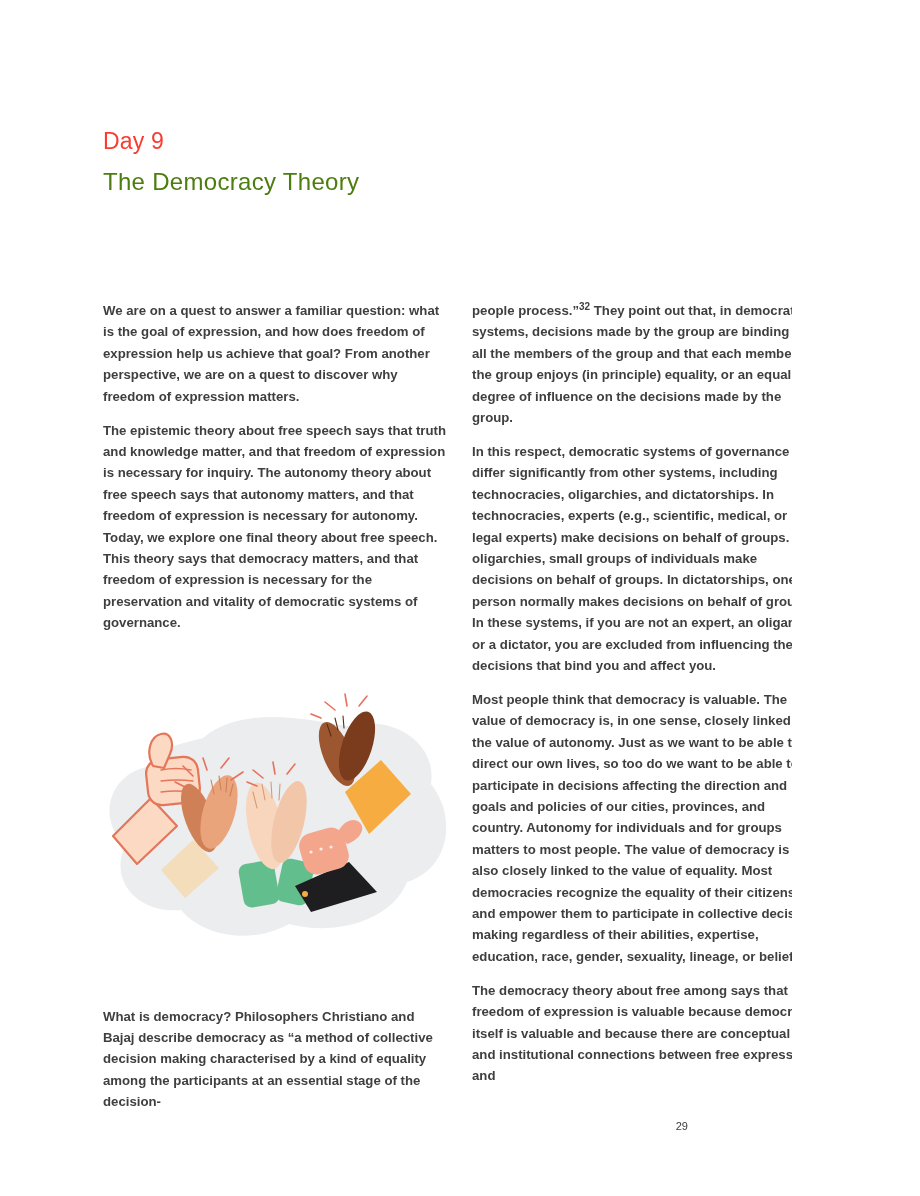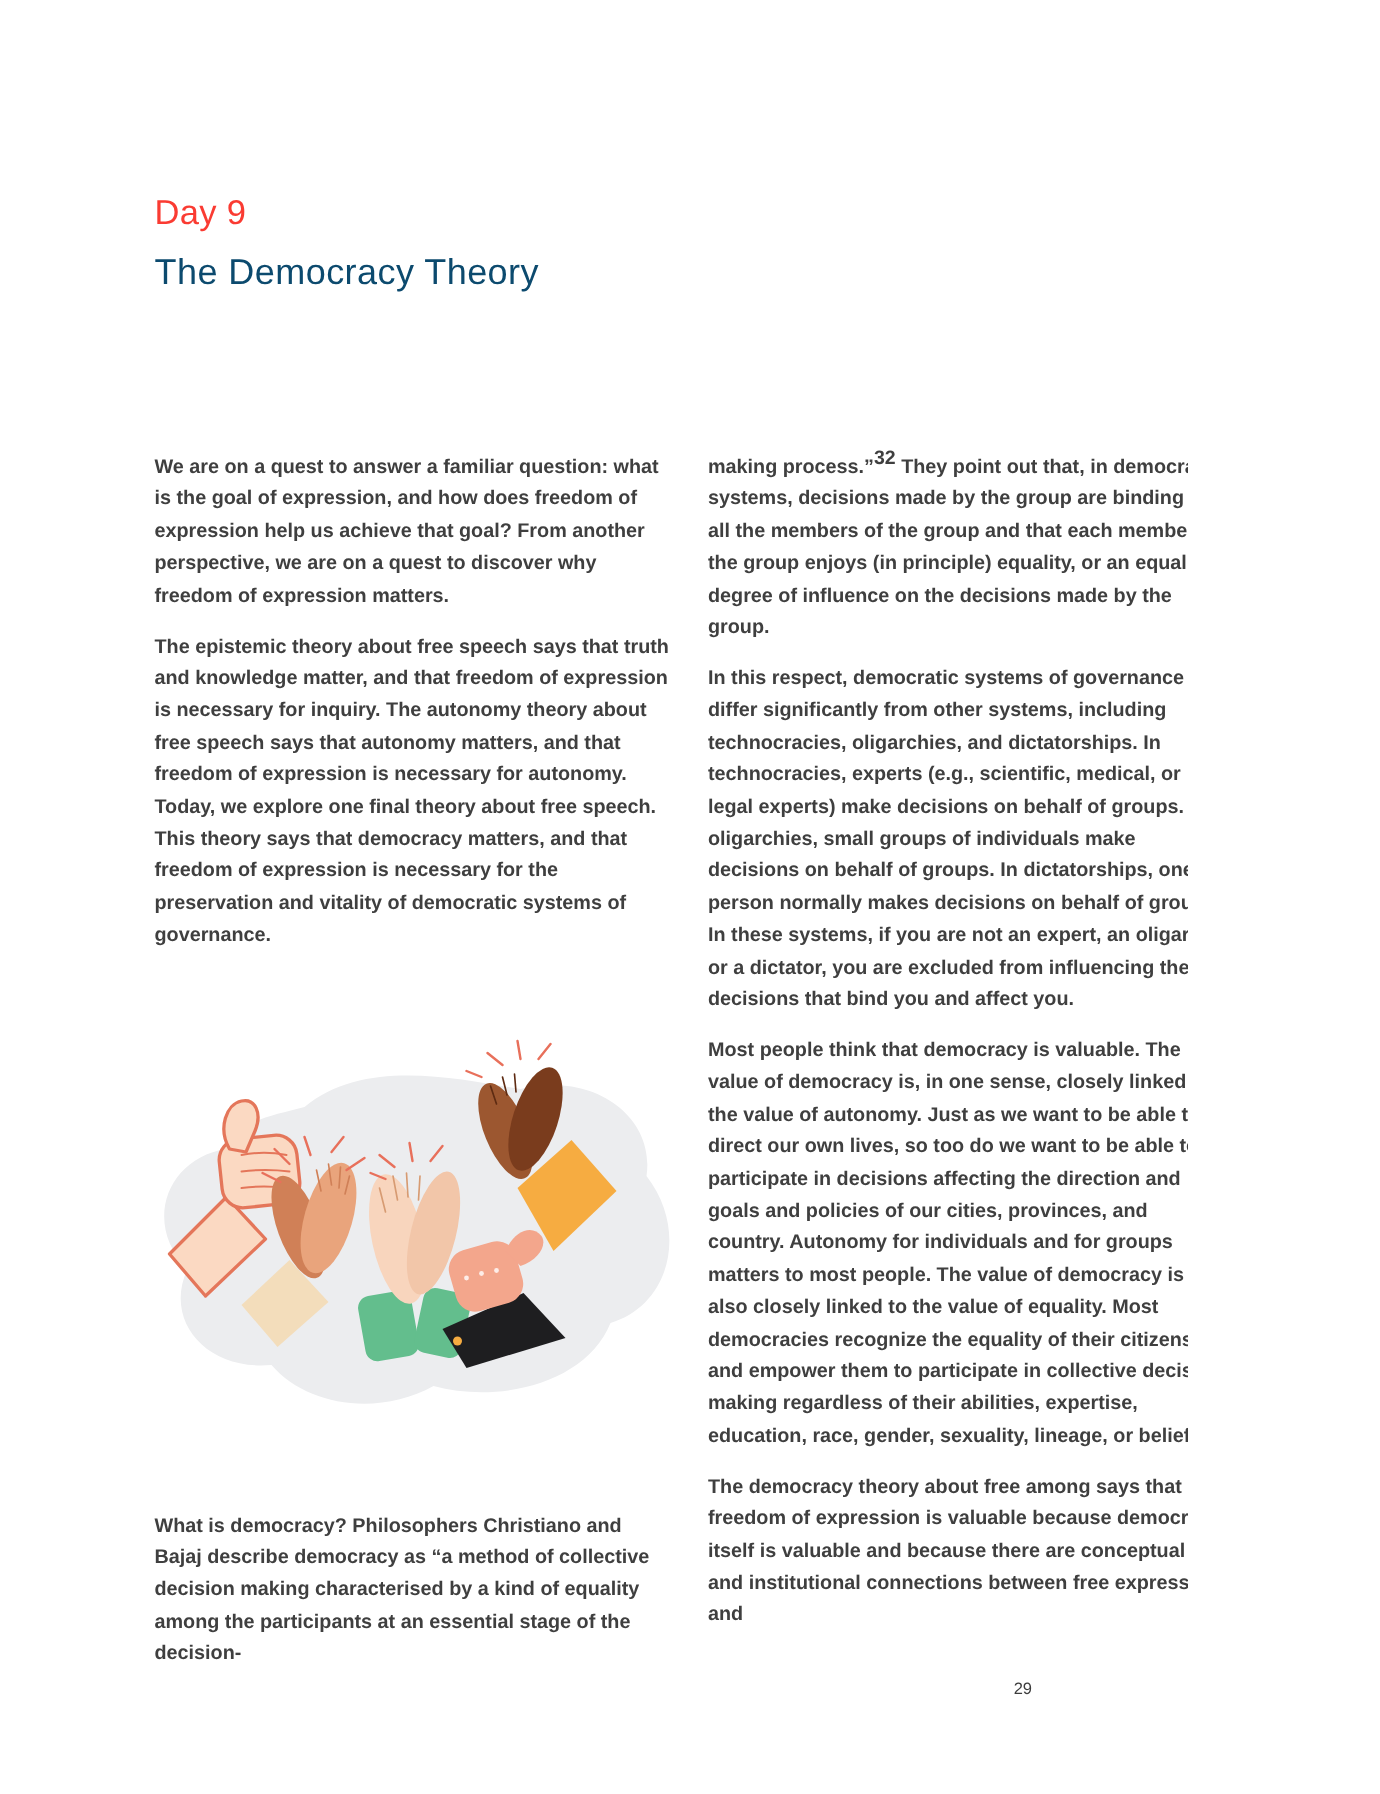--- a/index.html
+++ b/index.html
@@ -2,25 +2,25 @@
 <html><head>
 <meta charset="utf-8">
 <style>
   html,body{margin:0;padding:0;background:#ffffff;}
   .page{
     position:relative;width:792px;height:1196px;background:#ffffff;
     font-family:"Liberation Sans", sans-serif;color:#3f3f3f;overflow:hidden;
   }
   .header{position:absolute;left:103px;top:128px;}
   .chapter{font-size:23px;color:#fa3b32;letter-spacing:.2px;}
-  .title{font-size:24px;color:#0c4a6e;margin-top:13px;letter-spacing:.3px;}
+  .title{font-size:24px;color:#4d7c0f;margin-top:13px;letter-spacing:.3px;}
   .columns{position:absolute;left:103px;top:300px;width:714px;display:flex;gap:24px;font-weight:bold;}
   .col{width:345px;font-size:13.2px;line-height:21.4px;}
   .col p{margin:0 0 12.5px 0;}
-  sup.fn{font-size:13px;vertical-align:super;line-height:0;}
+  sup.fn{font-size:10px;vertical-align:super;line-height:0;}
   .illustration{margin:28px 0 42px -18px;width:378px;height:283px;}
   .pagenum{position:absolute;top:1120px;right:104px;font-size:11px;color:#3c3c3c;}
   .spark{stroke-width:1.6;stroke-linecap:round;fill:none;}
   .fingerline{stroke-width:1.1;stroke-linecap:round;fill:none;}
 </style>
 </head>
 <body>
 
 <div class="page">
 
@@ -82,21 +82,21 @@
           <ellipse cx="62" cy="42" rx="15" ry="36" transform="rotate(18 62 42)" fill="#7a3c1d"></ellipse>
           <path class="fingerline" stroke="#5e2b12" d="M32 20 l4 12 M40 14 l3 12 M48 12 l1 12"></path>
           <path class="spark" d="M52 2 L50 -10 M40 6 L30 -2 M64 2 L72 -8 M26 14 L16 10" stroke="#e8705b"></path>
         </g>
       </svg>
 
       <p>What is democracy? Philosophers Christiano and Bajaj describe democracy as “a method of collective decision making characterised by a kind of equality among the participants at an essential stage of the decision-</p>
     </div>
 
     <div class="col">
-      <p><span>making process.”</span><sup class="fn">32</sup><span> They point out that, in democratic systems, decisions made by the group are binding on all the members of the group and that each member of the group enjoys (in principle) equality, or an equal degree of influence on the decisions made by the group.</span></p>
+      <p><span>people process.”</span><sup class="fn">32</sup><span> They point out that, in democratic systems, decisions made by the group are binding on all the members of the group and that each member of the group enjoys (in principle) equality, or an equal degree of influence on the decisions made by the group.</span></p>
       <p>In this respect, democratic systems of governance differ significantly from other systems, including technocracies, oligarchies, and dictatorships. In technocracies, experts (e.g., scientific, medical, or legal experts) make decisions on behalf of groups. In oligarchies, small groups of individuals make decisions on behalf of groups. In dictatorships, one person normally makes decisions on behalf of groups. In these systems, if you are not an expert, an oligarch, or a dictator, you are excluded from influencing the decisions that bind you and affect you.</p>
       <p>Most people think that democracy is valuable. The value of democracy is, in one sense, closely linked to the value of autonomy. Just as we want to be able to direct our own lives, so too do we want to be able to participate in decisions affecting the direction and goals and policies of our cities, provinces, and country. Autonomy for individuals and for groups matters to most people. The value of democracy is also closely linked to the value of equality. Most democracies recognize the equality of their citizens and empower them to participate in collective decision making regardless of their abilities, expertise, education, race, gender, sexuality, lineage, or beliefs.</p>
       <p>The democracy theory about free among says that freedom of expression is valuable because democracy itself is valuable and because there are conceptual and institutional connections between free expression and</p>
     </div>
 
   </div>
 
   <div class="pagenum">29</div>
 </div>
 

